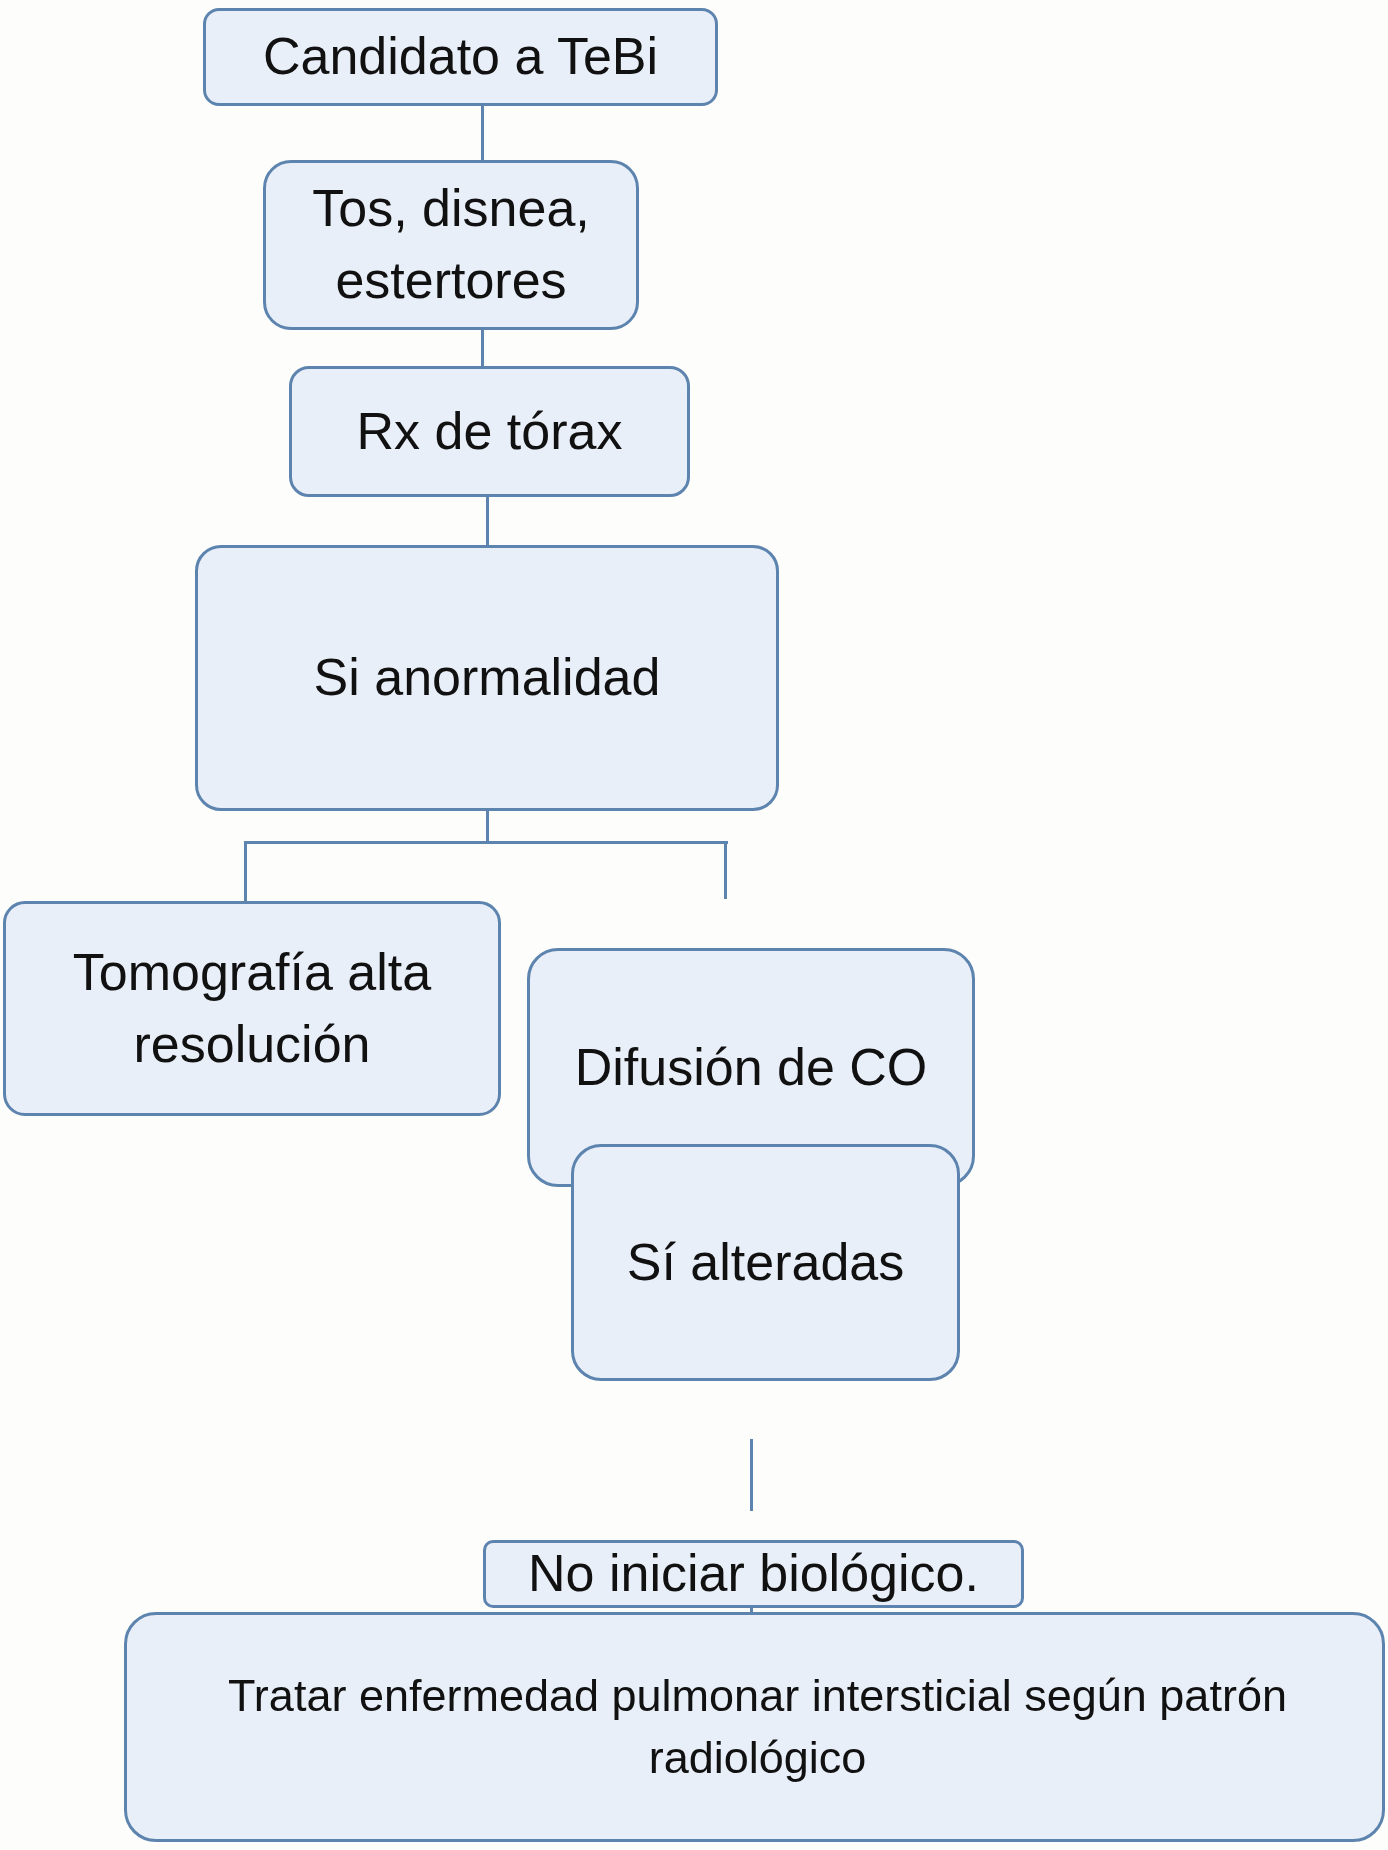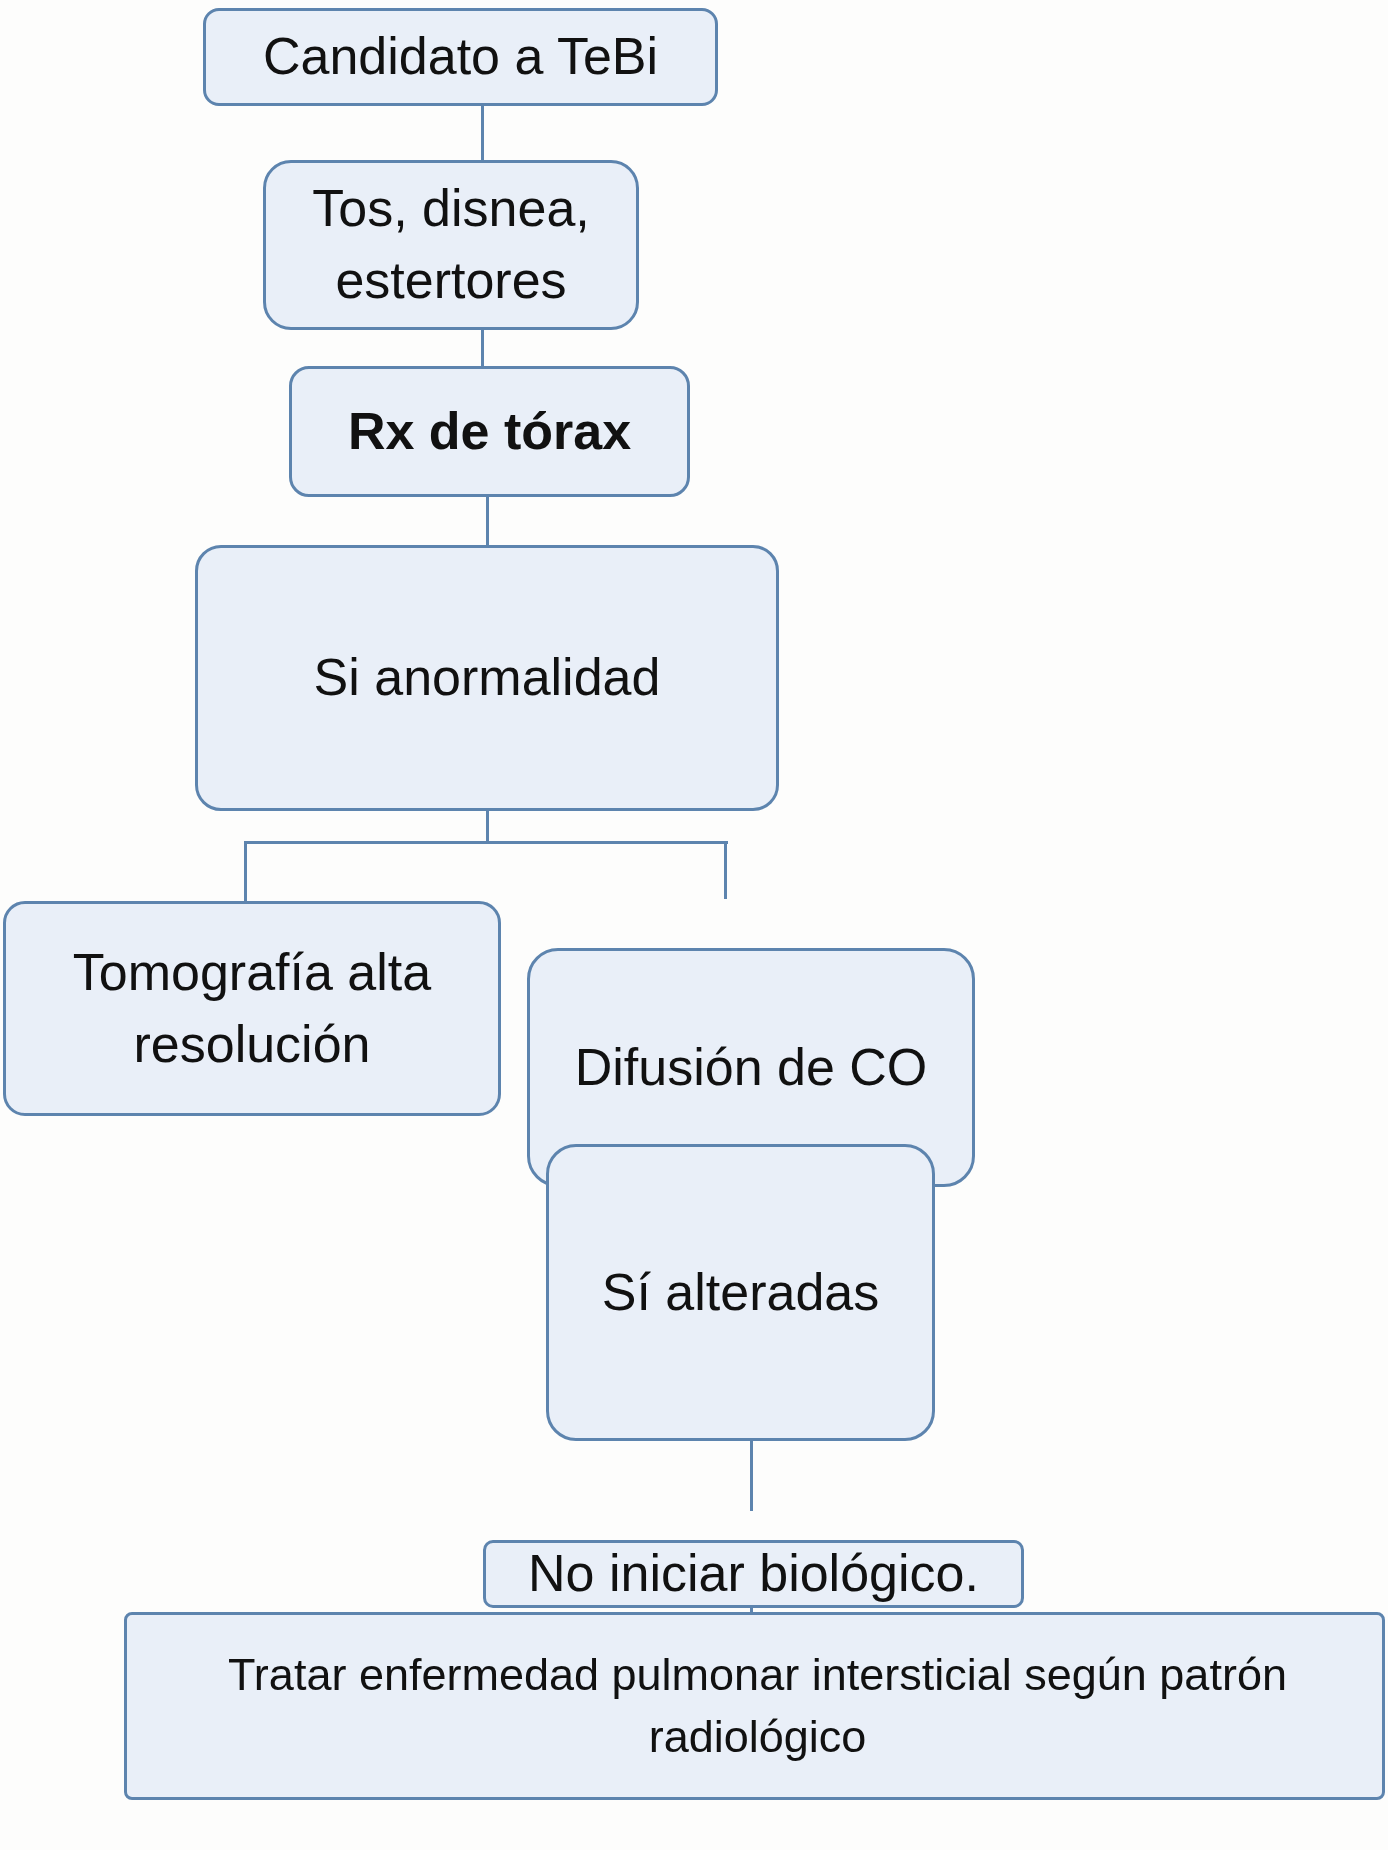--- a/index.html
+++ b/index.html
@@ -29,27 +29,27 @@
     line-height: 1.38;
     white-space: pre-line;
   }
   .edge {
     position: absolute;
     background: #5d84ae;
   }
   
   .n1 { left:203px; top:8px;    width:515px;  height:98px;  border-radius:16px; }
   .n2 { left:263px; top:160px;  width:376px;  height:170px; border-radius:28px; }
-  .n3 { left:289px; top:366px;  width:401px;  height:131px; border-radius:20px;font-weight:bold; }
+  .n3 { left:289px; top:366px;  width:401px;  height:131px; border-radius:20px; }
   .n4 { left:195px; top:545px;  width:584px;  height:266px; border-radius:26px; }
   .n5 { left:3px;   top:901px;  width:498px;  height:215px; border-radius:22px; }
   .n6 { left:527px; top:948px;  width:448px;  height:239px; border-radius:31px; }
-  .n7 { left:546px; top:1144px; width:389px;  height:297px; border-radius:30px; }
+  .n7 { left:571px; top:1144px; width:389px;  height:237px; border-radius:30px; }
   .n8 { left:483px; top:1508px; width:541px;  height:68px;  border-radius:10px; line-height:1.1;margin-top:32px; }
-  .n9 { left:124px; top:1612px; width:1261px; height:188px; border-radius:8px; font-size:45px;padding-left:6px; }
+  .n9 { left:124px; top:1612px; width:1261px; height:230px; border-radius:32px; font-size:45px;padding-left:6px; }
   
   .e1   { left:481px; top:104px;  width:3px;   height:60px; }
   .e2   { left:481px; top:328px;  width:3px;   height:42px; }
   .e3   { left:486px; top:495px;  width:3px;   height:53px; }
   .e4   { left:486px; top:797px;  width:3px;   height:47px; }
   .ebar { left:244px; top:841px;  width:484px; height:3px;  }
   .e5   { left:244px; top:841px;  width:3px;   height:63px; }
   .e6   { left:724px; top:841px;  width:3px;   height:58px; }
   .e7   { left:746px; top:1085px; width:3px;   height:62px; }
   .e8   { left:750px; top:1439px; width:3px;   height:72px; }

